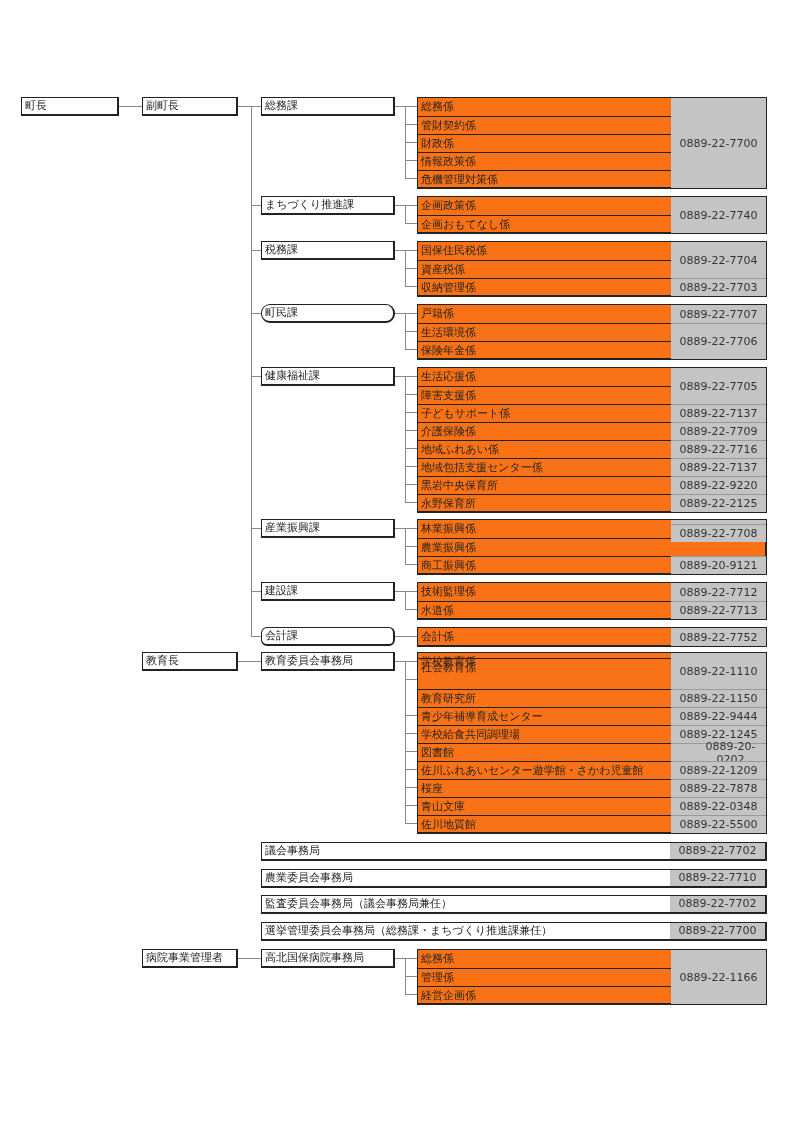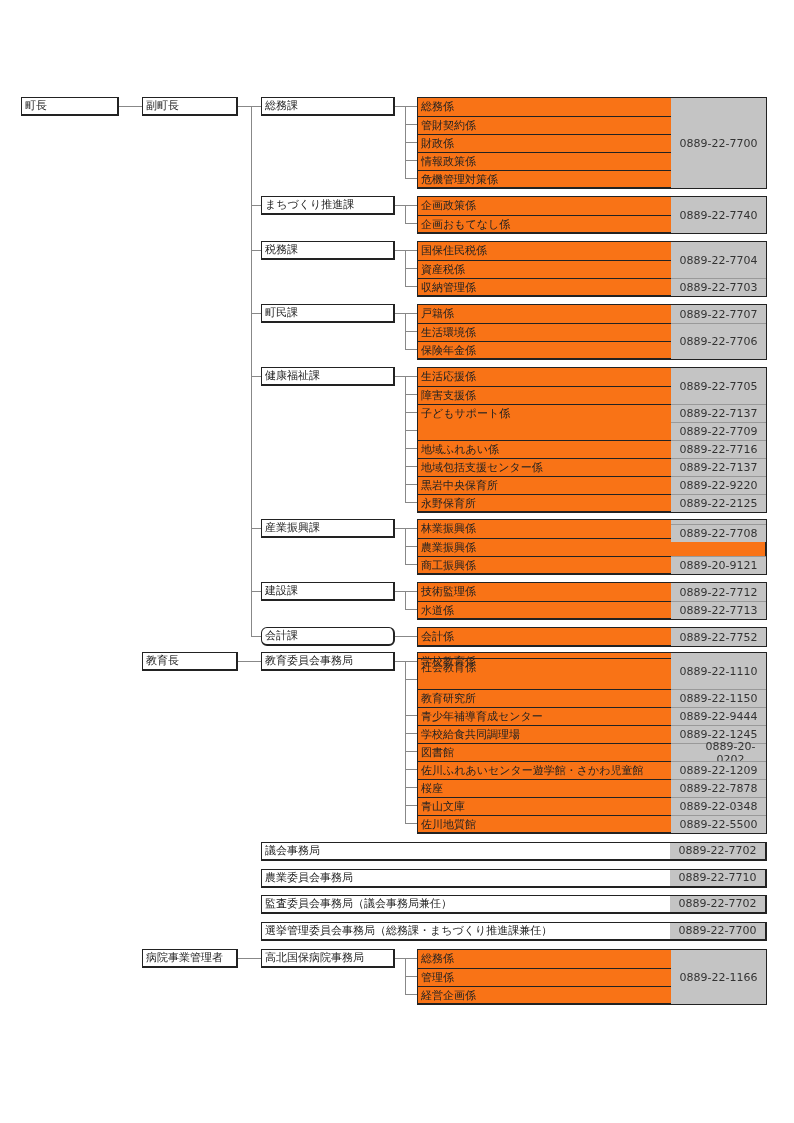--- a/index.html
+++ b/index.html
@@ -73,21 +73,21 @@
     <div class="hl" style="left:405px;top:268px;width:12px;"></div>
     <div class="hl" style="left:405px;top:286px;width:12px;"></div>
     <div class="sec" style="top:241px;height:56px;">
       <div class="row first" style="top:0px;">国保住民税係</div>
       <div class="row" style="top:18px;">資産税係</div>
       <div class="row" style="top:36px;">収納管理係</div>
       <div class="phone first" style="top:0px;height:36px;">0889-22-7704</div>
       <div class="phone" style="top:36px;height:18px;">0889-22-7703</div>
     </div>
     <div class="hl" style="left:251px;top:313px;width:10px;"></div>
-    <div class="box" style="left:261px;top:304px;width:134px;">町民課</div>
+    <div class="box" style="left:261px;top:304px;width:134px;border-radius:9px;">町民課</div>
     <div class="hl" style="left:395px;top:313px;width:22px;"></div>
     <div class="vl" style="left:405px;top:313px;height:36px;"></div>
     <div class="hl" style="left:405px;top:331px;width:12px;"></div>
     <div class="hl" style="left:405px;top:349px;width:12px;"></div>
     <div class="sec" style="top:304px;height:56px;">
       <div class="row first" style="top:0px;">戸籍係</div>
       <div class="row" style="top:18px;">生活環境係</div>
       <div class="row" style="top:36px;">保険年金係</div>
       <div class="phone first" style="top:0px;height:18px;">0889-22-7707</div>
       <div class="phone" style="top:18px;height:36px;">0889-22-7706</div>
@@ -100,20 +100,21 @@
     <div class="hl" style="left:405px;top:412px;width:12px;"></div>
     <div class="hl" style="left:405px;top:430px;width:12px;"></div>
     <div class="hl" style="left:405px;top:448px;width:12px;"></div>
     <div class="hl" style="left:405px;top:466px;width:12px;"></div>
     <div class="hl" style="left:405px;top:484px;width:12px;"></div>
     <div class="hl" style="left:405px;top:502px;width:12px;"></div>
     <div class="sec" style="top:367px;height:146px;">
       <div class="row first" style="top:0px;">生活応援係</div>
       <div class="row" style="top:18px;">障害支援係</div>
       <div class="row" style="top:36px;">子どもサポート係</div>
+      <div class="row" style="top:54px;">介護保険係</div>
       <div class="row" style="top:72px;">地域ふれあい係</div>
       <div class="row" style="top:90px;">地域包括支援センター係</div>
       <div class="row" style="top:108px;">黒岩中央保育所</div>
       <div class="row" style="top:126px;">永野保育所</div>
       <div class="phone first" style="top:0px;height:36px;">0889-22-7705</div>
       <div class="phone" style="top:36px;height:18px;">0889-22-7137</div>
       <div class="phone" style="top:54px;height:18px;">0889-22-7709</div>
       <div class="phone" style="top:72px;height:18px;">0889-22-7716</div>
       <div class="phone" style="top:90px;height:18px;">0889-22-7137</div>
       <div class="phone" style="top:108px;height:18px;">0889-22-9220</div>

